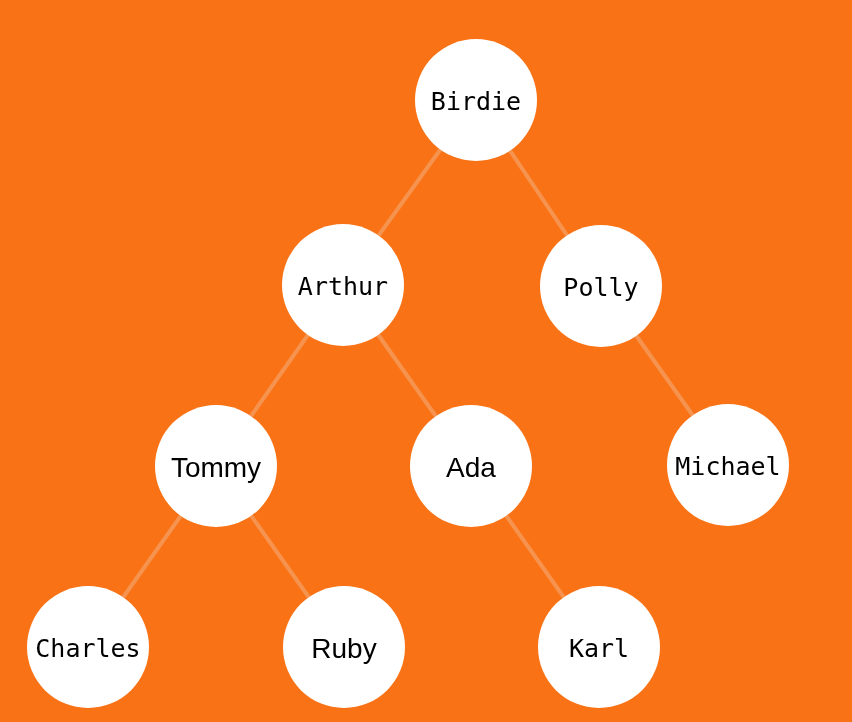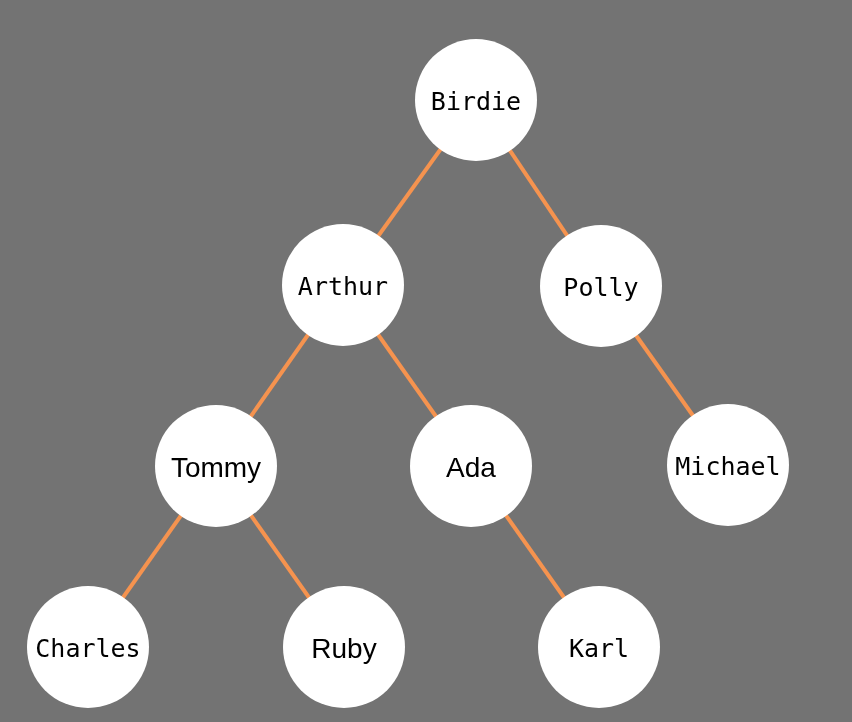--- a/index.html
+++ b/index.html
@@ -31,21 +31,21 @@
     font-size: 25px;
   }
   .node-label.sans {
     font-family: "Liberation Sans", "DejaVu Sans", sans-serif;
     font-size: 28px;
   }
 </style>
 </head>
 <body>
 
-<div id="stage" style="background: #737373; text-align: right;">
+<div id="stage" style="background: #f97316; text-align: right;">
   <svg id="tree-svg" width="852" height="722" viewBox="0 0 852 722" xmlns="http://www.w3.org/2000/svg">
     <g id="edges-layer">
         <line x1="476" y1="100" x2="343" y2="285" class="edge" stroke="#F5934F" stroke-width="4"></line>
         <line x1="476" y1="100" x2="601" y2="286" class="edge" stroke="#F5934F" stroke-width="4"></line>
         <line x1="343" y1="285" x2="216" y2="466" class="edge" stroke="#F5934F" stroke-width="4"></line>
         <line x1="343" y1="285" x2="471" y2="466" class="edge" stroke="#F5934F" stroke-width="4"></line>
         <line x1="601" y1="286" x2="728" y2="465" class="edge" stroke="#F5934F" stroke-width="4"></line>
         <line x1="216" y1="466" x2="88" y2="647" class="edge" stroke="#F5934F" stroke-width="4"></line>
         <line x1="216" y1="466" x2="344" y2="647" class="edge" stroke="#F5934F" stroke-width="4"></line>
         <line x1="471" y1="466" x2="599" y2="647" class="edge" stroke="#F5934F" stroke-width="4"></line>

